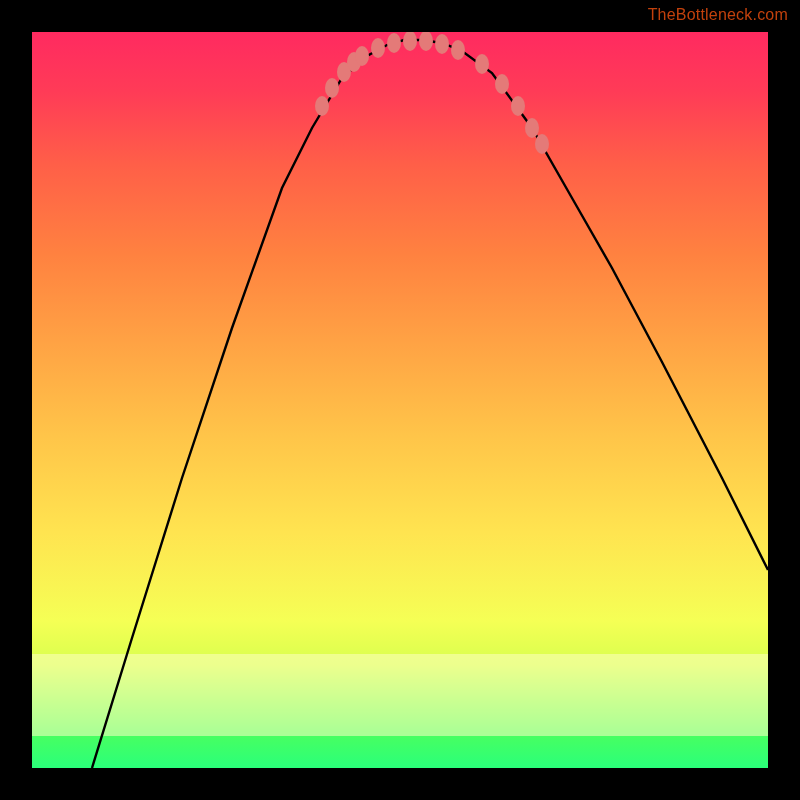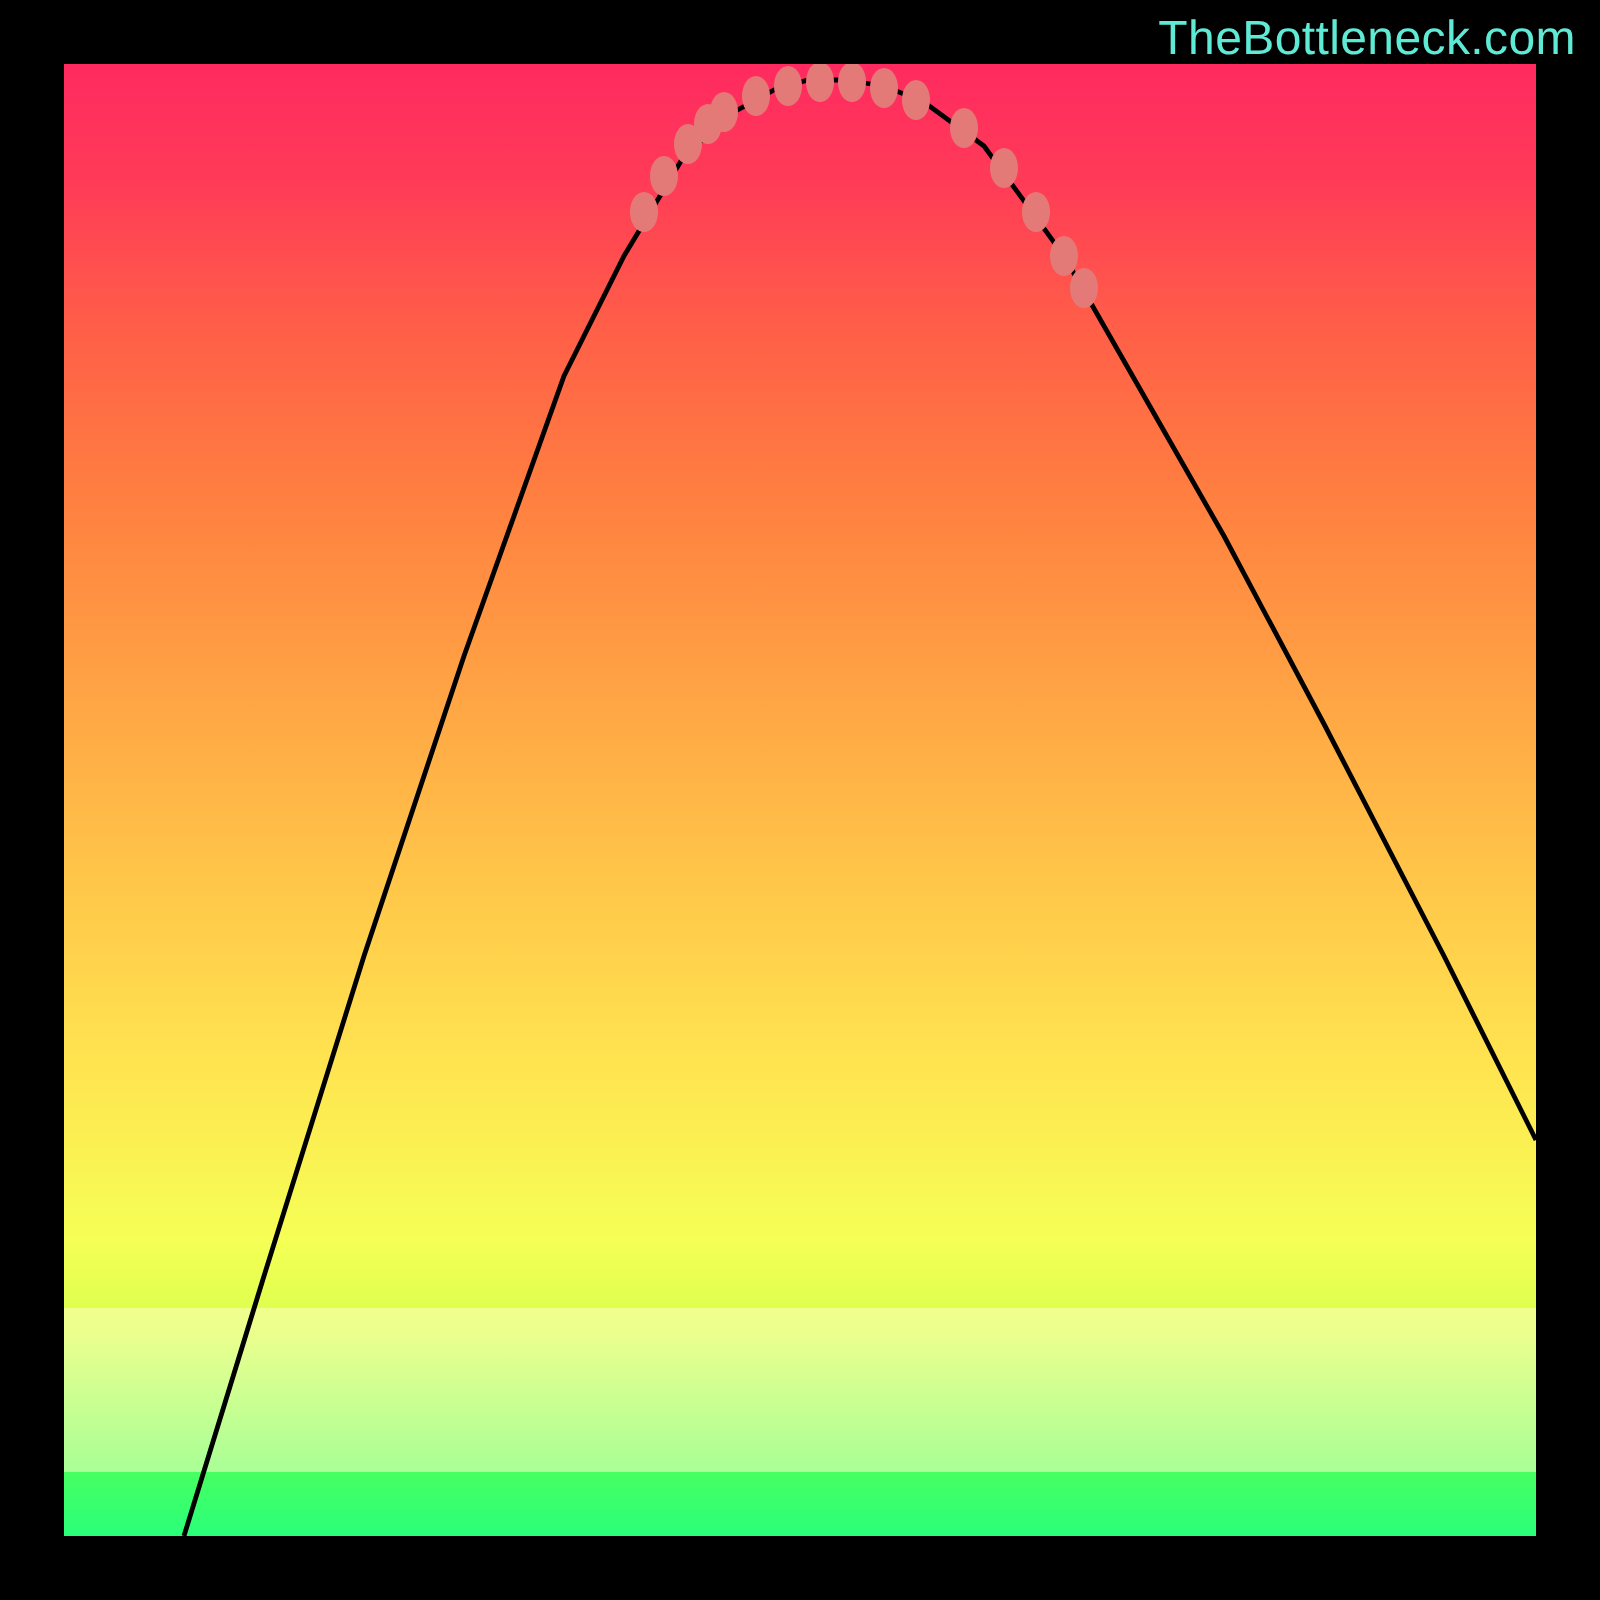--- a/index.html
+++ b/index.html
@@ -50,22 +50,22 @@
     right: 0;
     bottom: 32px;
     height: 82px;
     background: #fdffc2;
     opacity: 0.55;
   }
   .watermark {
     position: absolute;
     top: 6px;
     right: 12px;
-    color: #5eead4;
-    font-size: 24px;
+    color: #c2410c;
+    font-size: 16px;
     letter-spacing: 0.2px;
     user-select: none;
   }
   svg.curve {
     position: absolute;
     inset: 0;
   }
 </style>
 </head>
 <body>

